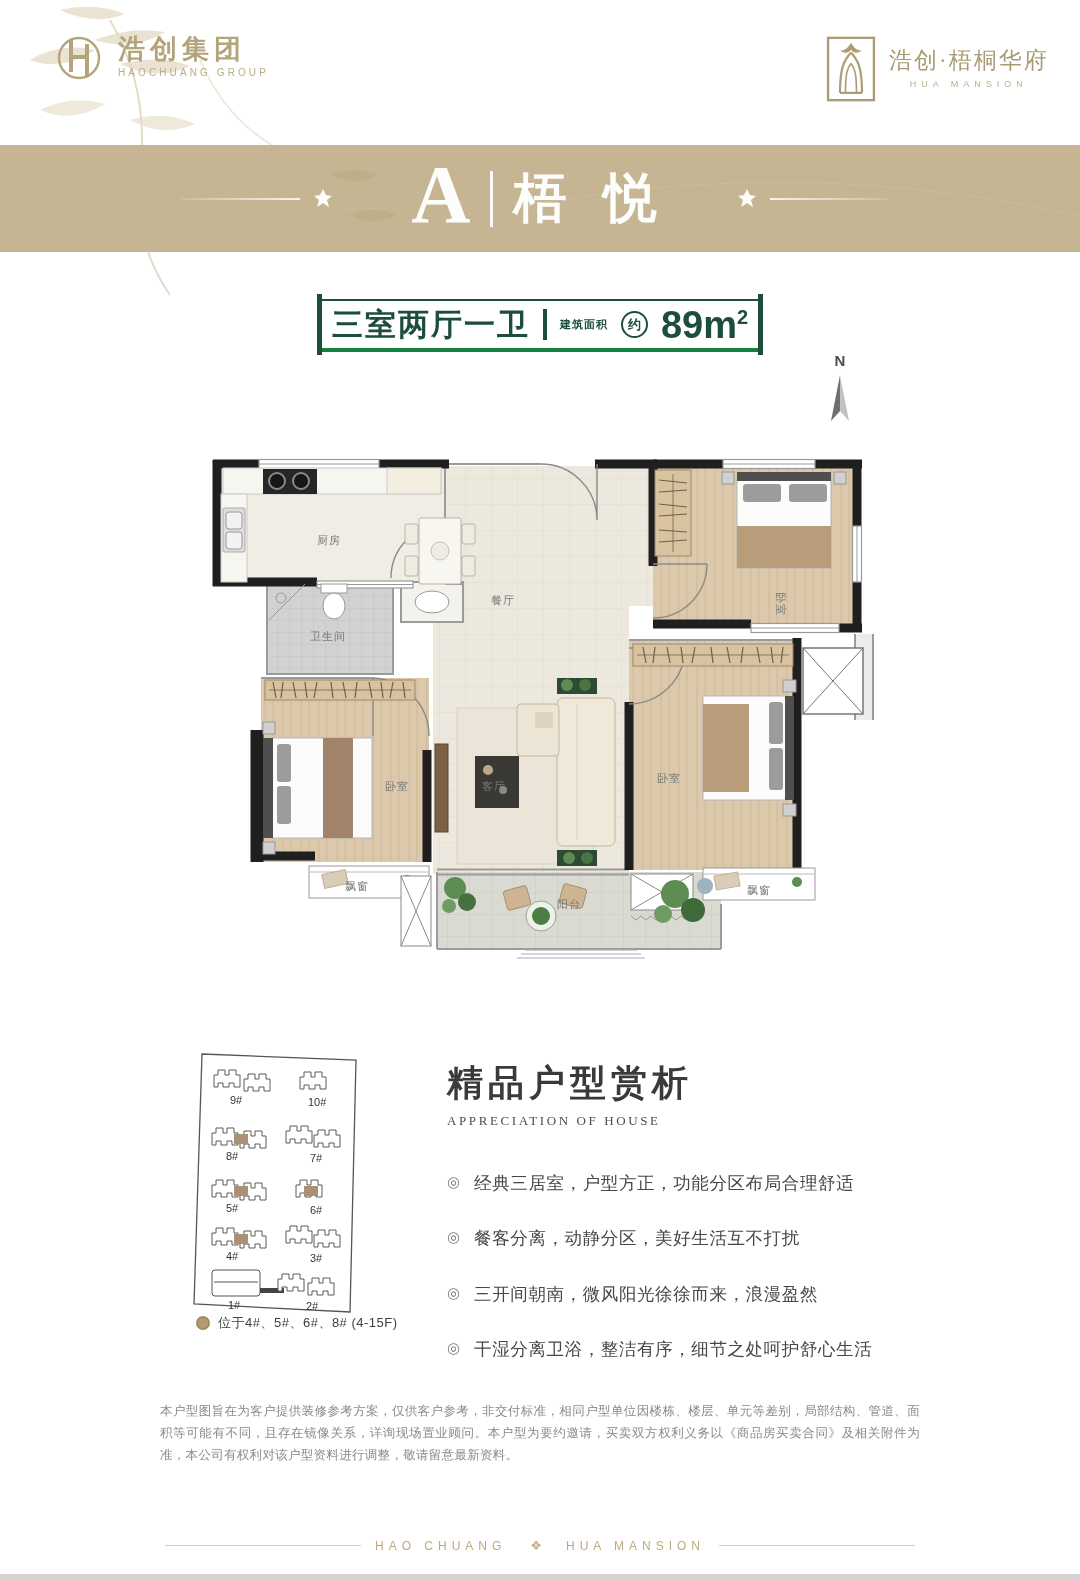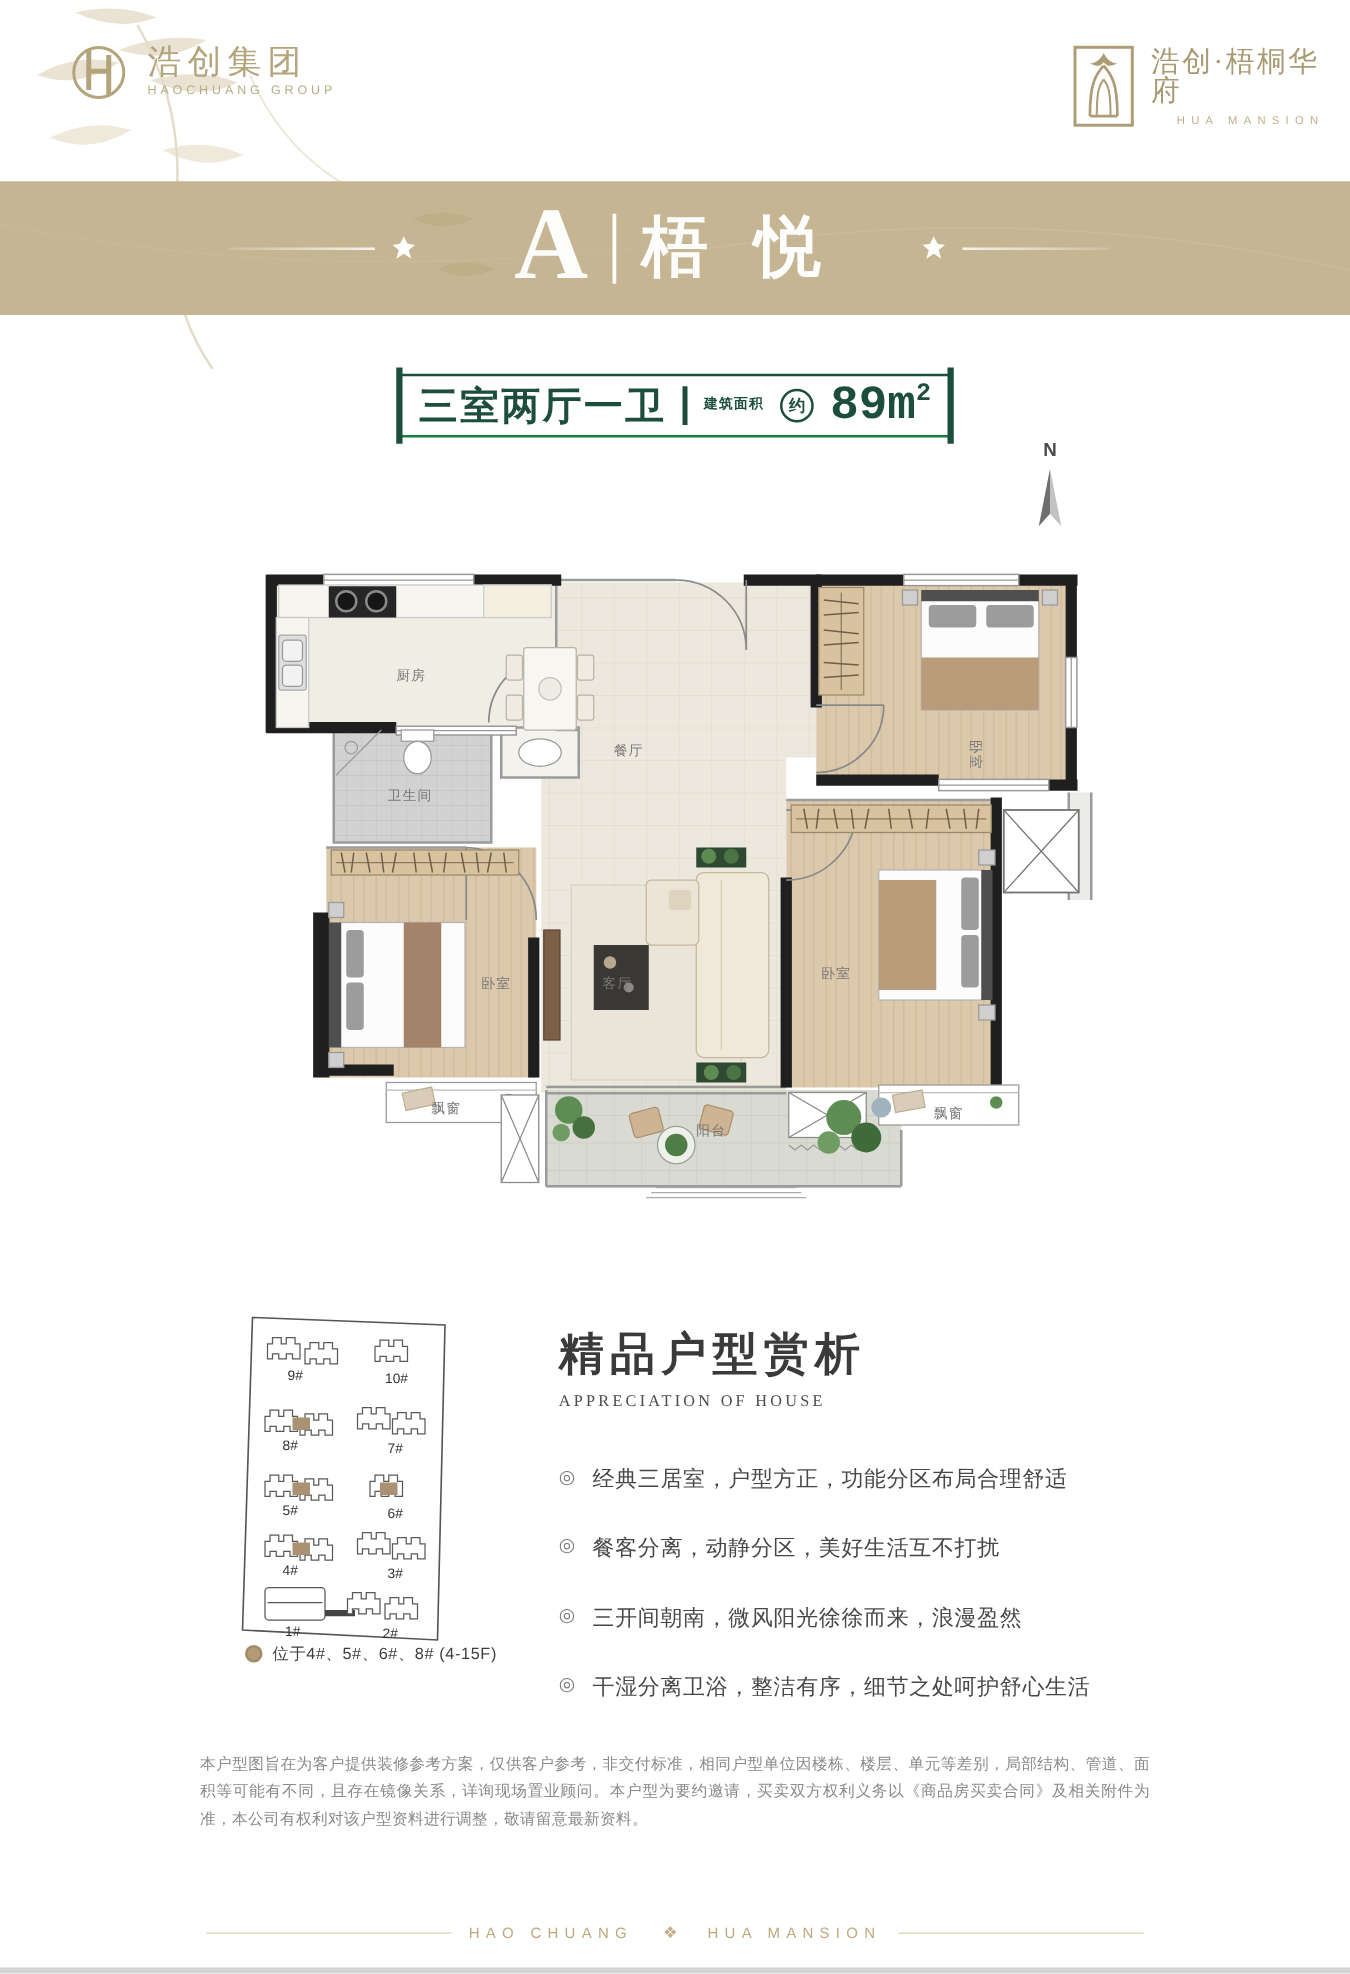--- a/index.html
+++ b/index.html
@@ -1,43 +1,43 @@
 <!DOCTYPE html>
 <html><head>
 <meta charset="utf-8">
 <style>
   html,body{margin:0;padding:0;background:#fff;}
   .page{position:relative;width:1080px;height:1579px;background:#ffffff;overflow:hidden;
         font-family:"Liberation Sans","DejaVu Sans",sans-serif;}
 
   
   .logo-left{position:absolute;left:50px;top:28px;display:flex;align-items:center;gap:10px;}
-  .logo-left .cn{font-size:27px;font-weight:normal;color:#b3a47c;letter-spacing:5px;line-height:1;}
+  .logo-left .cn{font-size:27px;font-weight:bold;color:#b3a47c;letter-spacing:5px;line-height:1;}
   .logo-left .en{font-size:10px;color:#b9ac86;letter-spacing:3.1px;margin-top:4px;}
-  .logo-right{position:absolute;left:826px;top:36px;display:flex;align-items:center;gap:13px;margin-left:32px;}
+  .logo-right{position:absolute;left:826px;top:36px;display:flex;align-items:center;gap:13px;}
   .logo-right .cn{font-family:"Liberation Serif","DejaVu Serif",serif;font-size:23px;color:#a89a73;letter-spacing:2px;line-height:1;}
   .logo-right .en{font-size:9px;color:#bcb08c;letter-spacing:5px;margin-top:7px;text-align:center;}
 
   
   .banner{position:absolute;left:0;top:145px;width:1080px;height:107px;background:#c6b593;}
   .banner .title{position:absolute;inset:0;display:flex;align-items:center;justify-content:center;gap:20px;color:#fdfdfb;}
   .banner .letter{font-family:"Liberation Serif","DejaVu Serif",serif;font-size:82px;font-weight:bold;line-height:1;margin-top:-8px;}
   .banner .bar{width:3px;height:56px;background:#fdfdfb;}
   .banner .name{font-family:"Liberation Serif","DejaVu Serif",serif;font-size:53px;font-weight:600;letter-spacing:12px;line-height:1;}
   .orn{position:absolute;top:50%;transform:translateY(-50%);display:flex;align-items:center;gap:12px;}
   .orn-left{left:182px;}
   .orn-right{right:192px;}
   .orn .line{width:118px;height:2px;}
   .orn-left .line{background:linear-gradient(90deg,rgba(255,255,255,.12),rgba(255,255,255,.85));}
   .orn-right .line{background:linear-gradient(270deg,rgba(255,255,255,.12),rgba(255,255,255,.85));}
 
   
   .badge{position:absolute;left:319px;top:299px;width:442px;height:47px;
-         border-top:2px solid #1d4e3c;border-bottom:2px solid #15803d;
-         display:flex;align-items:center;justify-content:center;gap:13px;background:#fff;font-family:Liberation Mono, monospace;}
+         border-top:2px solid #1d4e3c;border-bottom:4px solid #15803d;
+         display:flex;align-items:center;justify-content:center;gap:13px;background:#fff;}
   .badge::before,.badge::after{content:"";position:absolute;top:-7px;width:5px;height:61px;background:#1d4e3c;}
   .badge::before{left:-2px;}
   .badge::after{right:-2px;}
   .badge .layout{font-size:31px;font-weight:bold;color:#1d4e3c;letter-spacing:2px;}
   .badge .vbar{width:4px;height:31px;background:#1d4e3c;}
   .badge .mini{display:flex;flex-direction:row;font-size:11px;font-weight:bold;color:#1d4e3c;line-height:1.3;letter-spacing:1px;}
   .badge .approx{width:23px;height:23px;border:2px solid #1d4e3c;border-radius:50%;display:flex;align-items:center;justify-content:center;font-size:13px;font-weight:bold;color:#1d4e3c;flex:0 0 auto;}
   .badge .val{font-size:38px;font-weight:bold;color:#1d4e3c;line-height:1;text-align:right;}
   .badge .val sup{font-size:20px;}
 

